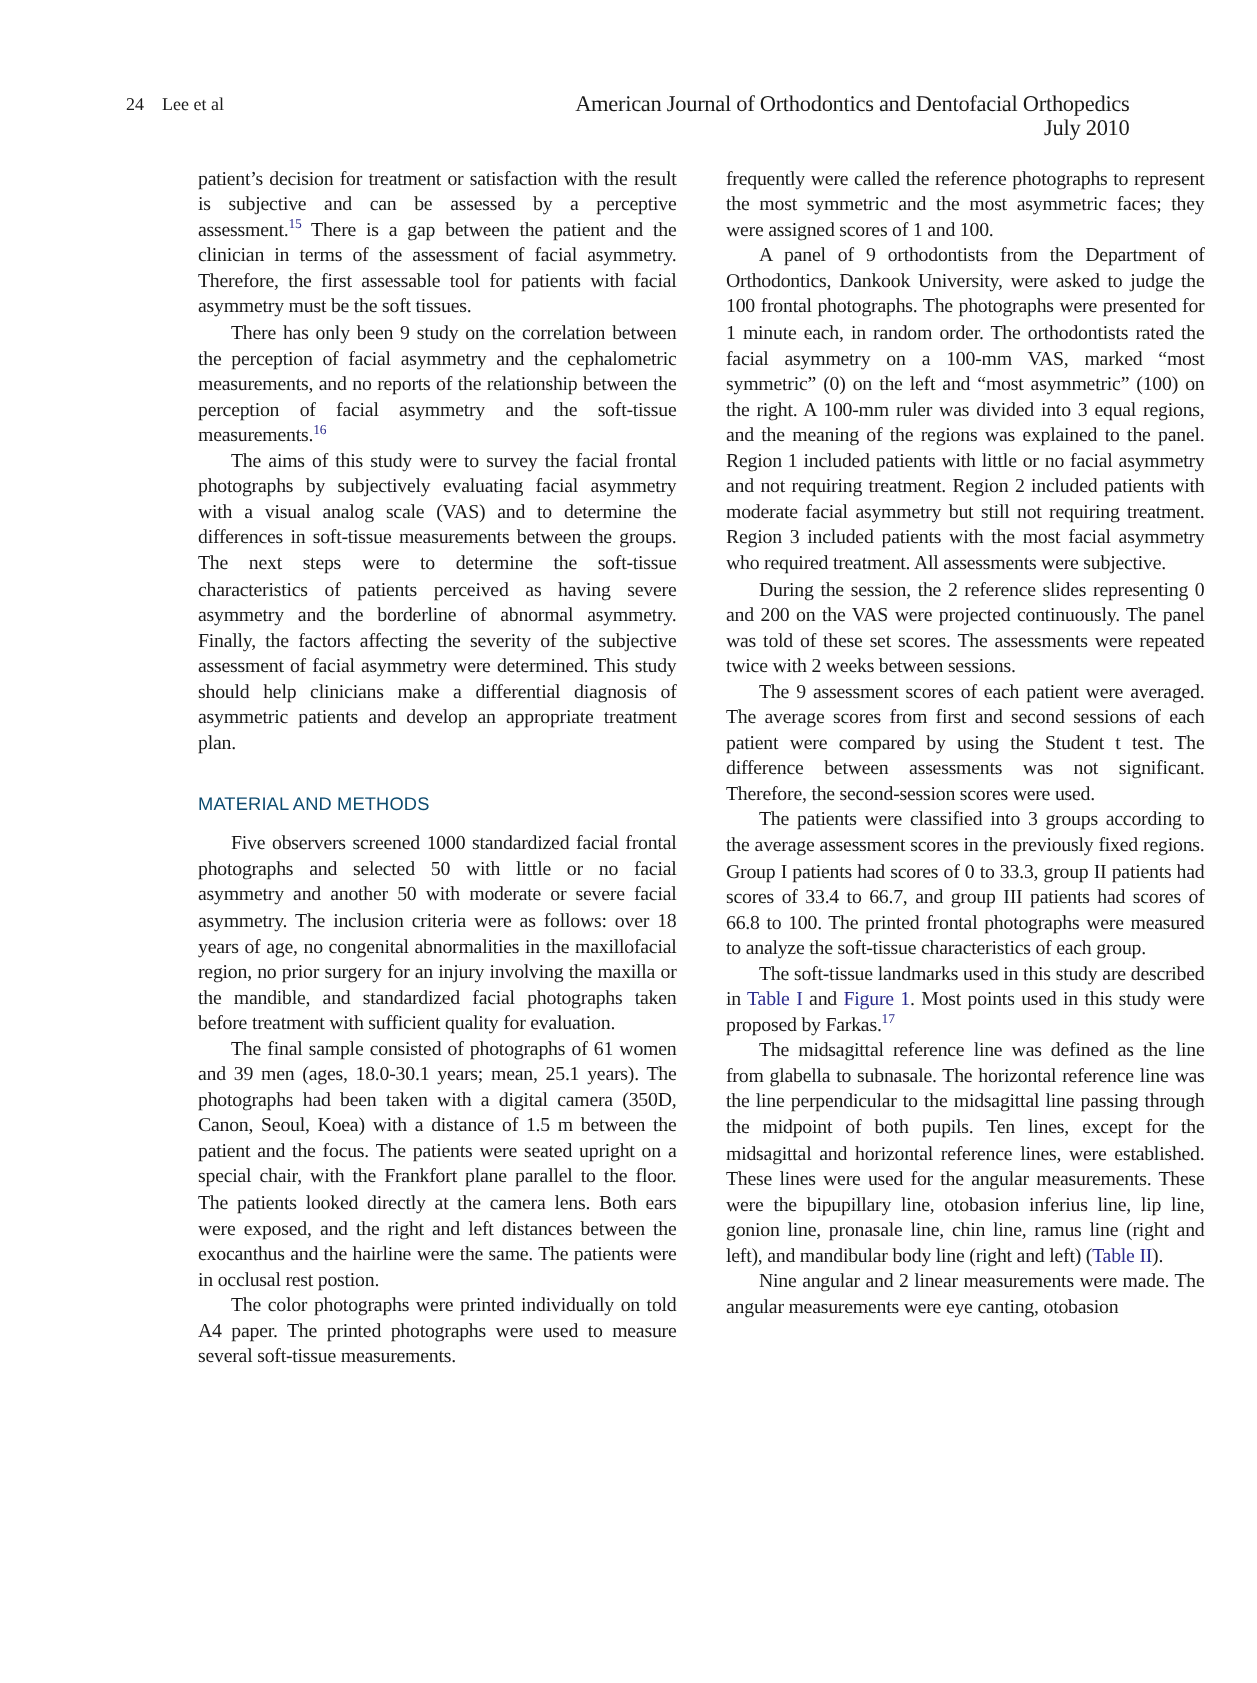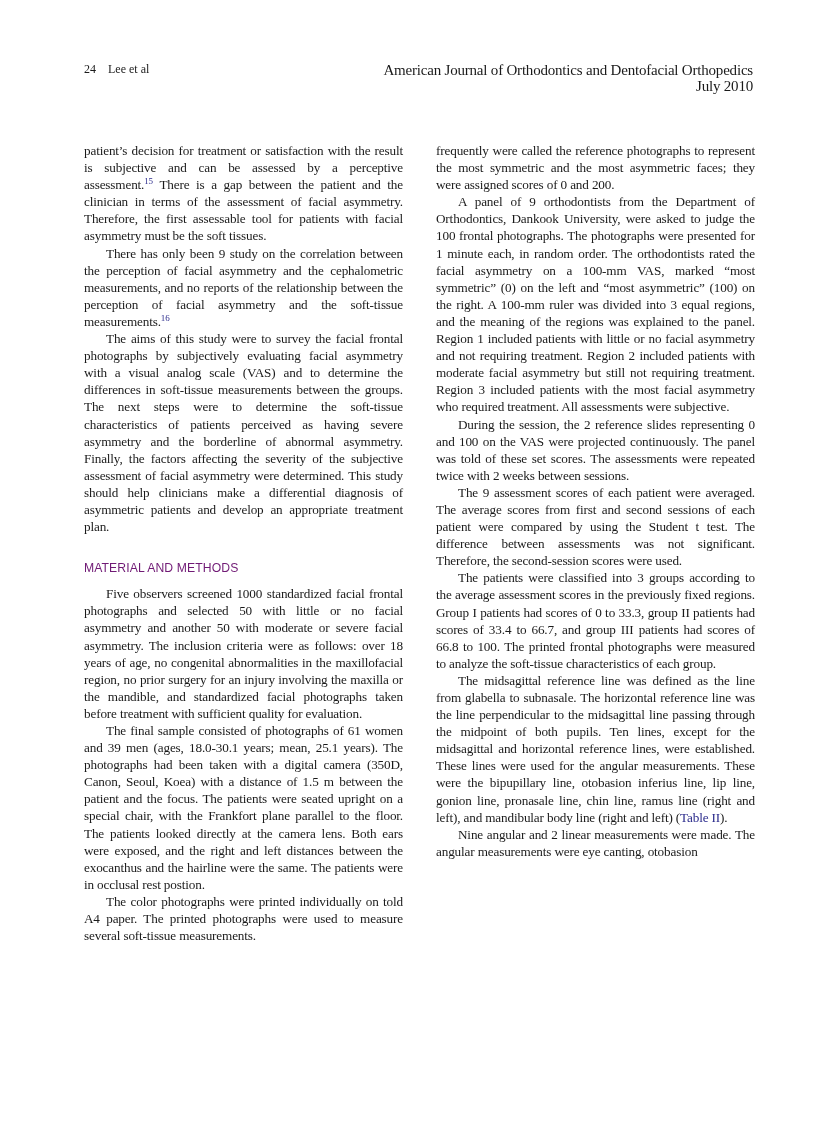--- a/index.html
+++ b/index.html
@@ -1,28 +1,28 @@
 <!DOCTYPE html>
 <html><head>
 <meta charset="utf-8">
 <style>
   html, body { margin: 0; padding: 0; background: #ffffff; }
   body { width: 838px; height: 1122px; position: relative; overflow: hidden;
          font-family: "Liberation Serif", "DejaVu Serif", serif; color: #1a1a1a; }
   .header-left { position: absolute; left: 84px; top: 62px; font-size: 12px; }
   .header-left .pg { margin-right: 9px; }
   .header-right { position: absolute; right: 85px; top: 62px; font-size: 15px; text-align: right; line-height: 16px; letter-spacing: -0.2px; }
-  .col { position: absolute; top: 142px; width: 319px; font-size: 13.2px; line-height: 17.1px; text-align: justify; letter-spacing: -0.15px; }
+  .col { position: absolute; top: 110px; width: 319px; font-size: 13.2px; line-height: 17.1px; text-align: justify; letter-spacing: -0.15px; margin-left: 48px; }
   .col.left { left: 84px; }
   .col.right { left: 436px; }
   .col p { margin: 0; text-indent: 22px; hyphens: manual; }
   .col p.noindent { text-indent: 0; }
   .sup { font-size: 9px; vertical-align: 5px; line-height: 0; color: #2b2b8c; }
   .link { color: #2b2b8c; }
-  .section-head { font-family: "Liberation Sans", "DejaVu Sans", sans-serif; font-size: 12.2px; letter-spacing: 0.1px; margin: 25px 0 8px 0; text-indent: 0; color: #701a75; }
+  .section-head { font-family: "Liberation Sans", "DejaVu Sans", sans-serif; font-size: 12.2px; letter-spacing: 0.1px; margin: 25px 0 8px 0; text-indent: 0; color: #0c4a6e; }
 </style>
 </head>
 <body>
 
 <div class="header-left">
   <span class="pg">24</span>
   <span>Lee et al</span>
 </div>
 <div class="header-right">
   <div>American Journal of Orthodontics and Dentofacial Orthopedics</div>
@@ -33,20 +33,21 @@
   <p class="noindent"><span>patient’s decision for treatment or satisfaction with the result is subjective and can be assessed by a perceptive assessment.</span><span class="sup">15</span><span> There is a gap between the patient and the clinician in terms of the assessment of facial asymmetry. Therefore, the first assessable tool for patients with facial asymmetry must be the soft tissues.</span></p>
   <p><span>There has only been 9 study on the correlation between the perception of facial asymmetry and the cephalometric measurements, and no reports of the relationship between the perception of facial asymmetry and the soft-tissue measurements.</span><span class="sup">16</span></p>
   <p>The aims of this study were to survey the facial frontal photographs by subjectively evaluating facial asymmetry with a visual analog scale (VAS) and to determine the differences in soft-tissue measurements between the groups. The next steps were to determine the soft-tissue characteristics of patients perceived as having severe asymmetry and the borderline of abnormal asymmetry. Finally, the factors affecting the severity of the subjective assessment of facial asymmetry were determined. This study should help clinicians make a differential diagnosis of asymmetric patients and develop an appropriate treatment plan.</p>
   <div class="section-head">MATERIAL AND METHODS</div>
   <p>Five observers screened 1000 standardized facial frontal photographs and selected 50 with little or no facial asymmetry and another 50 with moderate or severe facial asymmetry. The inclusion criteria were as follows: over 18 years of age, no congenital abnormalities in the maxillofacial region, no prior surgery for an injury involving the maxilla or the mandible, and standardized facial photographs taken before treatment with sufficient quality for evaluation.</p>
   <p>The final sample consisted of photographs of 61 women and 39 men (ages, 18.0-30.1 years; mean, 25.1 years). The photographs had been taken with a digital camera (350D, Canon, Seoul, Koea) with a distance of 1.5 m between the patient and the focus. The patients were seated upright on a special chair, with the Frankfort plane parallel to the floor. The patients looked directly at the camera lens. Both ears were exposed, and the right and left distances between the exocanthus and the hairline were the same. The patients were in occlusal rest postion.</p>
   <p>The color photographs were printed individually on told A4 paper. The printed photographs were used to measure several soft-tissue measurements.</p>
 </div>
 
 <div class="col right">
-  <p class="noindent">frequently were called the reference photographs to represent the most symmetric and the most asymmetric faces; they were assigned scores of 0 and 200.</p>
+  <p class="noindent">frequently were called the reference photographs to represent the most symmetric and the most asymmetric faces; they were assigned scores of 1 and 100.</p>
   <p>A panel of 9 orthodontists from the Department of Orthodontics, Dankook University, were asked to judge the 100 frontal photographs. The photographs were presented for 1 minute each, in random order. The orthodontists rated the facial asymmetry on a 100-mm VAS, marked “most symmetric” (0) on the left and “most asymmetric” (100) on the right. A 100-mm ruler was divided into 3 equal regions, and the meaning of the regions was explained to the panel. Region 1 included patients with little or no facial asymmetry and not requiring treatment. Region 2 included patients with moderate facial asymmetry but still not requiring treatment. Region 3 included patients with the most facial asymmetry who required treatment. All assessments were subjective.</p>
-  <p>During the session, the 2 reference slides representing 0 and 100 on the VAS were projected continuously. The panel was told of these set scores. The assessments were repeated twice with 2 weeks between sessions.</p>
+  <p>During the session, the 2 reference slides representing 0 and 200 on the VAS were projected continuously. The panel was told of these set scores. The assessments were repeated twice with 2 weeks between sessions.</p>
   <p>The 9 assessment scores of each patient were averaged. The average scores from first and second sessions of each patient were compared by using the Student t test. The difference between assessments was not significant. Therefore, the second-session scores were used.</p>
   <p>The patients were classified into 3 groups according to the average assessment scores in the previously fixed regions. Group I patients had scores of 0 to 33.3, group II patients had scores of 33.4 to 66.7, and group III patients had scores of 66.8 to 100. The printed frontal photographs were measured to analyze the soft-tissue characteristics of each group.</p>
+  <p><span>The soft-tissue landmarks used in this study are described in </span><span class="link">Table I</span><span> and </span><span class="link">Figure 1</span><span>. Most points used in this study were proposed by Farkas.</span><span class="sup">17</span></p>
   <p><span>The midsagittal reference line was defined as the line from glabella to subnasale. The horizontal reference line was the line perpendicular to the midsagittal line passing through the midpoint of both pupils. Ten lines, except for the midsagittal and horizontal reference lines, were established. These lines were used for the angular measurements. These were the bipupillary line, otobasion inferius line, lip line, gonion line, pronasale line, chin line, ramus line (right and left), and mandibular body line (right and left) (</span><span class="link">Table II</span><span>).</span></p>
   <p>Nine angular and 2 linear measurements were made. The angular measurements were eye canting, otobasion</p>
 </div>
 
 </body></html>

